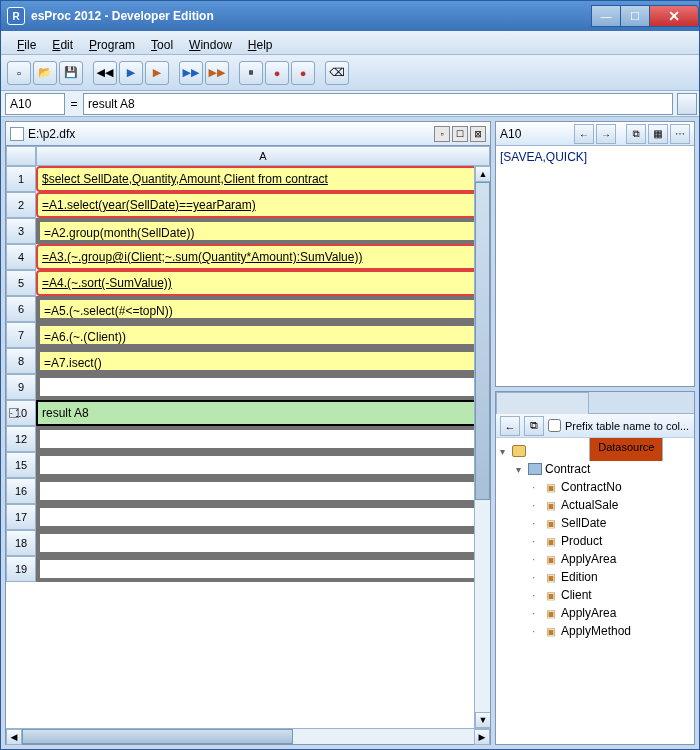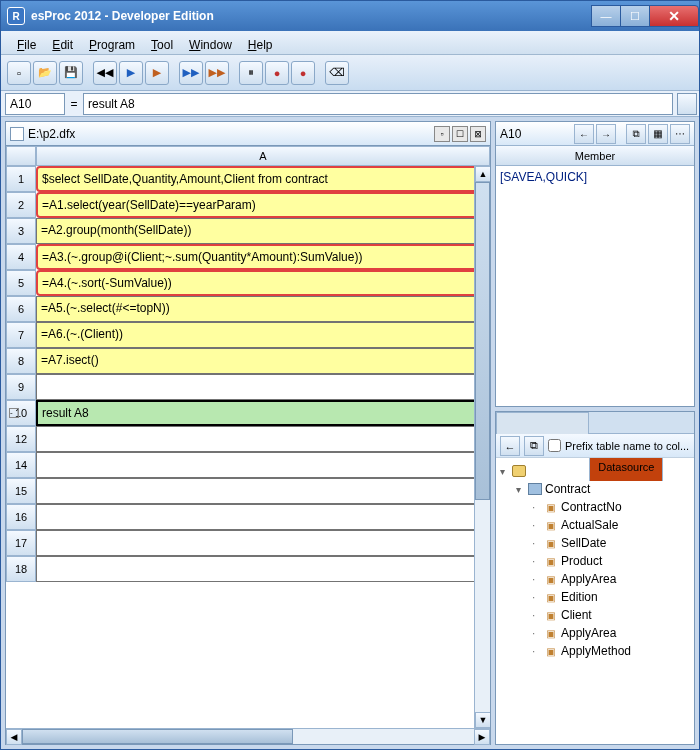--- a/index.html
+++ b/index.html
@@ -36,24 +36,24 @@
 .doc-title .icon { width: 14px; height: 14px; background: #fff; border: 1px solid #7a98b8; margin-right: 4px; }
 .doc-title .fname { flex: 1; }
 .doc-title .wbtn { width: 16px; height: 16px; border: 1px solid #888; background: #e8e8e8; font-size: 9px; display: flex; align-items: center; justify-content: center; margin-left: 2px; }
 
 .sheet { flex: 1; overflow: hidden; position: relative; }
 .colhead { display: flex; height: 20px; }
 .corner, .rowh { width: 30px; background: linear-gradient(#f4f9ff,#d0e0f0); border: 1px solid #9ab4d0; font-size: 11px; display: flex; align-items: center; justify-content: center; }
 .colh { flex: 1; background: linear-gradient(#f4f9ff,#d0e0f0); border: 1px solid #9ab4d0; font-size: 11px; display: flex; align-items: center; justify-content: center; }
 .row { display: flex; height: 26px; }
 .rowh { height: 26px; }
-.cell { flex: 1; border: 1px solid #737373; font-size: 12px; padding: 4px 4px; background: #fff; white-space: nowrap; overflow: hidden; }
+.cell { flex: 1; border: 4px solid #737373; font-size: 12px; padding: 4px 4px; background: #fff; white-space: nowrap; overflow: hidden; }
 .cell.yellow { background: #ffffa0; }
 .cell.green { background: #b8e8b0; }
-.redbox { border: 2px solid #e04040 !important; border-radius: 4px; }
+.redbox { border: 2px solid #e04040 !important; border-radius: 4px; text-decoration: underline; }
 .activeCell { border: 2px solid #000 !important; }
 
 .scroll-h { height: 16px; background: #e0e8f0; border-top: 1px solid #9ab4d0; display:flex; }
 .scroll-btn { width:16px; height:16px; background:linear-gradient(#f4f9ff,#d0e0f0); border:1px solid #9ab4d0; font-size:9px; display:flex; align-items:center; justify-content:center; }
 .scroll-track { flex:1; background:#e8f0f8; position:relative; }
 .scroll-thumb { position:absolute; left:0; width:60%; height:100%; background:linear-gradient(#d0e0f0,#a8c0d8); border:1px solid #7a98b8; }
 .scroll-v { position:absolute; right:0; top:20px; bottom:0; width:16px; background:#e0e8f0; border-left:1px solid #9ab4d0; display:flex; flex-direction:column; }
 .scroll-v .scroll-track { flex:1; }
 .scroll-v .scroll-thumb { top:0; height:60%; width:100%; left:0; }
 
@@ -184,37 +184,37 @@
               <span style="position:absolute;left:2px;width:10px;height:10px;border:1px solid #888;font-size:8px;line-height:8px">-</span>
               <span>10</span>
             </div>
             <div class="cell green activeCell">result A8</div>
           </div>
         <div class="row">
             <div class="rowh">12</div>
             <div class="cell"></div>
           </div>
         <div class="row">
-            <div class="rowh">14</div>
-            <div class="cell"></div>
-          </div>
-        <div class="row">
             <div class="rowh">15</div>
             <div class="cell"></div>
           </div>
         <div class="row">
             <div class="rowh">16</div>
             <div class="cell"></div>
           </div>
         <div class="row">
             <div class="rowh">17</div>
             <div class="cell"></div>
           </div>
         <div class="row">
             <div class="rowh">18</div>
+            <div class="cell"></div>
+          </div>
+        <div class="row">
+            <div class="rowh">19</div>
             <div class="cell"></div>
           </div>
         <div class="scroll-v">
           <div class="scroll-btn">▲</div>
             <div class="scroll-track">
               <div class="scroll-thumb"></div>
             </div>
             <div class="scroll-btn">▼</div>
         </div>
       </div>
@@ -231,21 +231,20 @@
       <div class="navpanel">
         <div class="navhead">
           <div class="ref">A10</div>
           <div class="nbtn">←</div>
           <div class="nbtn">→</div>
           <div style="width:6px"></div>
           <div class="nbtn">⧉</div>
           <div class="nbtn">▦</div>
           <div class="nbtn">⋯</div>
         </div>
-        <div class="member-col">Member</div>
         <div class="member-val">[SAVEA,QUICK]</div>
       </div>
 
       <div class="bottom-right">
         <div class="tabs">
           <div class="tab">Cellset variable</div>
           <div class="tab active">Datasource</div>
         </div>
         <div class="ds-toolbar">
           <div class="nbtn">←</div>

